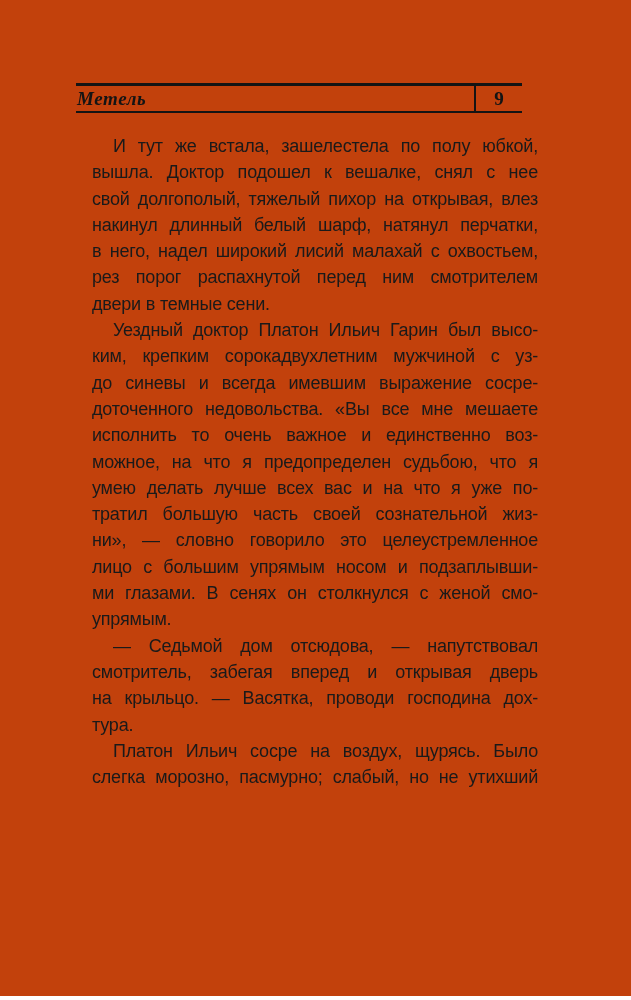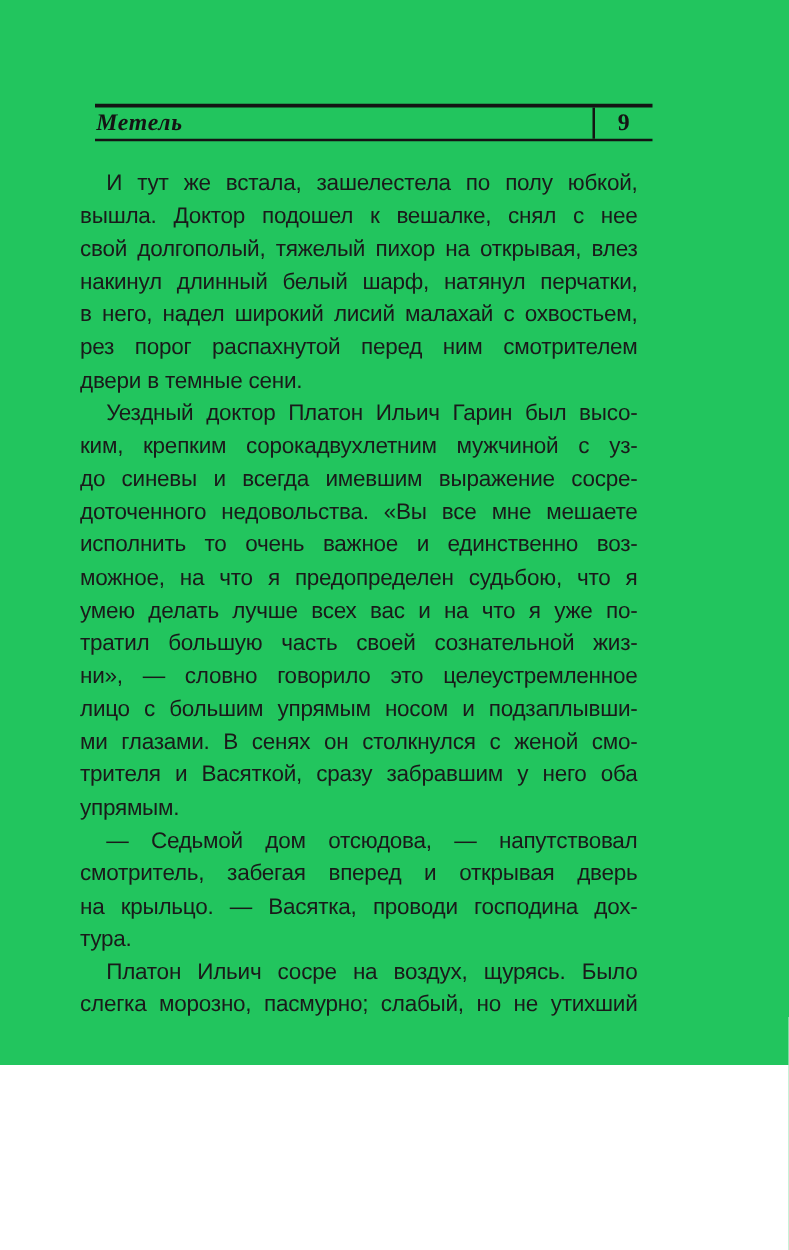--- a/index.html
+++ b/index.html
@@ -1,20 +1,20 @@
 <!DOCTYPE html>
 <html><head>
 <meta charset="utf-8">
 <style>
   html, body { margin: 0; padding: 0; background: #ffffff; }
   .page {
     position: relative;
     width: 631px;
-    height: 852px;
-    background: #22c55e;
+    height: 996px;
+    background: #c2410c;
     overflow: hidden;
     font-family: "Liberation Sans", "DejaVu Sans", sans-serif;
   }
   
   .running-head {
     position: absolute;
     left: 76px;
     top: 83px;
     width: 446px;
     border-top: 3px solid #141414;
@@ -43,21 +43,21 @@
     text-align: center;
     font-family: "Liberation Serif", "DejaVu Serif", serif;
     font-weight: bold;
     font-size: 19px;
     line-height: 25px;
     color: #141414;
   }
   
   .text-block {
     position: absolute;
-    left: 64px;
+    left: 92px;
     top: 133px;
     width: 446px;
     color: #1a1a1a;
     font-size: 18px;
     letter-spacing: -0.2px;
   }
   .line {
     height: 26.3px;
     line-height: 26.3px;
     text-align: justify;
@@ -94,21 +94,20 @@
         <div class="line">ким, крепким сорокадвухлетним мужчиной с уз-</div>
         <div class="line">до синевы и всегда имевшим выражение сосре-</div>
         <div class="line">доточенного недовольства. «Вы все мне мешаете</div>
         <div class="line">исполнить то очень важное и единственно воз-</div>
         <div class="line">можное, на что я предопределен судьбою, что я</div>
         <div class="line">умею делать лучше всех вас и на что я уже по-</div>
         <div class="line">тратил большую часть своей сознательной жиз-</div>
         <div class="line">ни», — словно говорило это целеустремленное</div>
         <div class="line">лицо с большим упрямым носом и подзаплывши-</div>
         <div class="line">ми глазами. В сенях он столкнулся с женой смо-</div>
-        <div class="line">трителя и Васяткой, сразу забравшим у него оба</div>
         <div class="line last">упрямым.</div>
       </div>
       <div>
         <div class="line first">— Седьмой дом отсюдова, — напутствовал</div>
         <div class="line">смотритель, забегая вперед и открывая дверь</div>
         <div class="line">на крыльцо. — Васятка, проводи господина дох-</div>
         <div class="line last">тура.</div>
       </div>
       <div>
         <div class="line first">Платон Ильич сосре на воздух, щурясь. Было</div>

